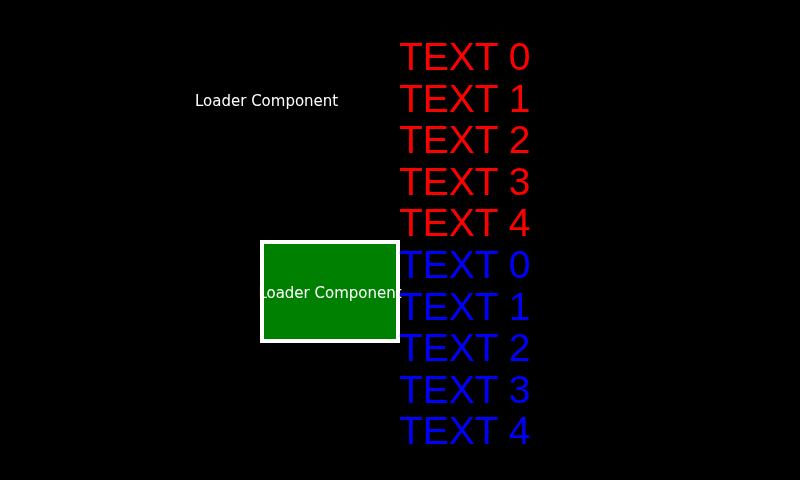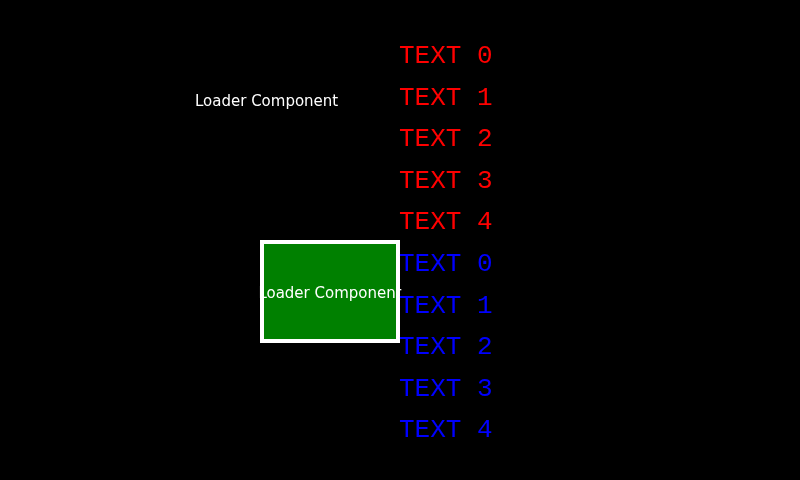--- a/index.html
+++ b/index.html
@@ -49,22 +49,22 @@
     white-space: nowrap;
   }
   #text-list {
     position: absolute;
     left: 399px;
     top: 36px;
   }
   .text-row {
     height: 41.6px;
     line-height: 41.6px;
-    font-family: Liberation Mono, monospace;
-    font-size: 26px;
+    font-family: Liberation Sans, sans-serif;
+    font-size: 39px;
     white-space: nowrap;
   }
   .text-red  { color: #ff0000; }
   .text-blue { color: #0000ff; }
 </style>
 </head>
 <body>
 
 <div id="screen">
 

